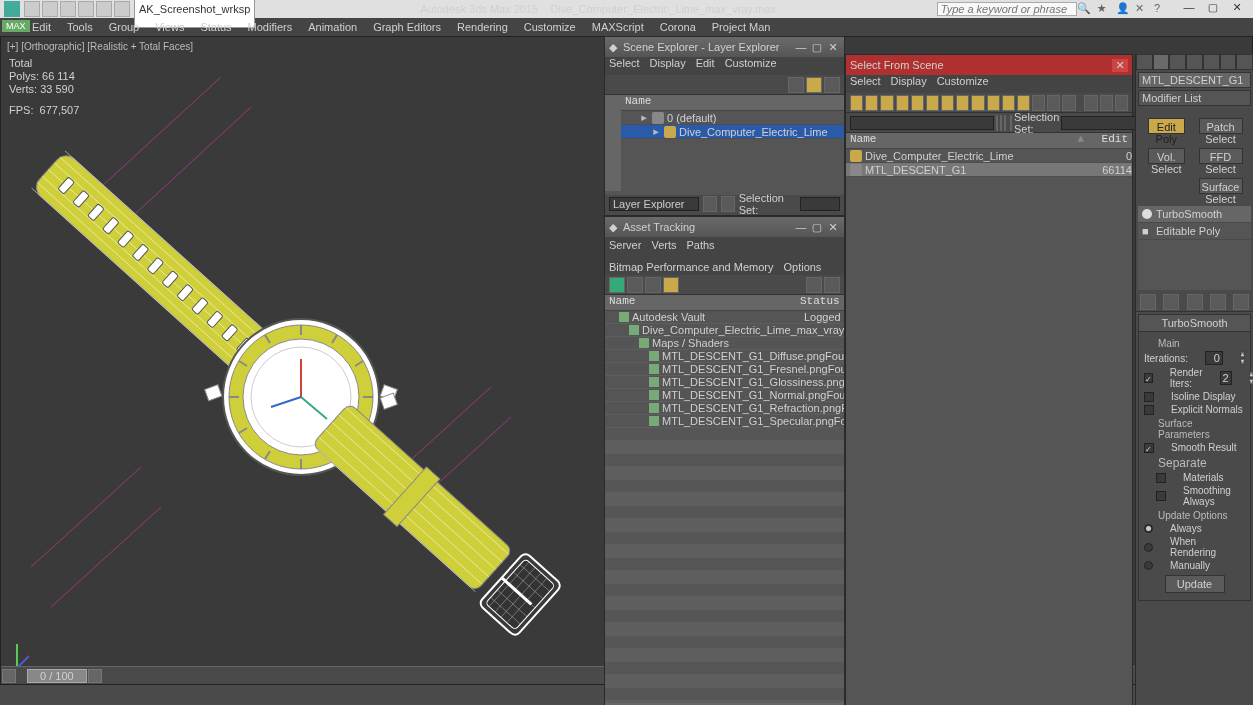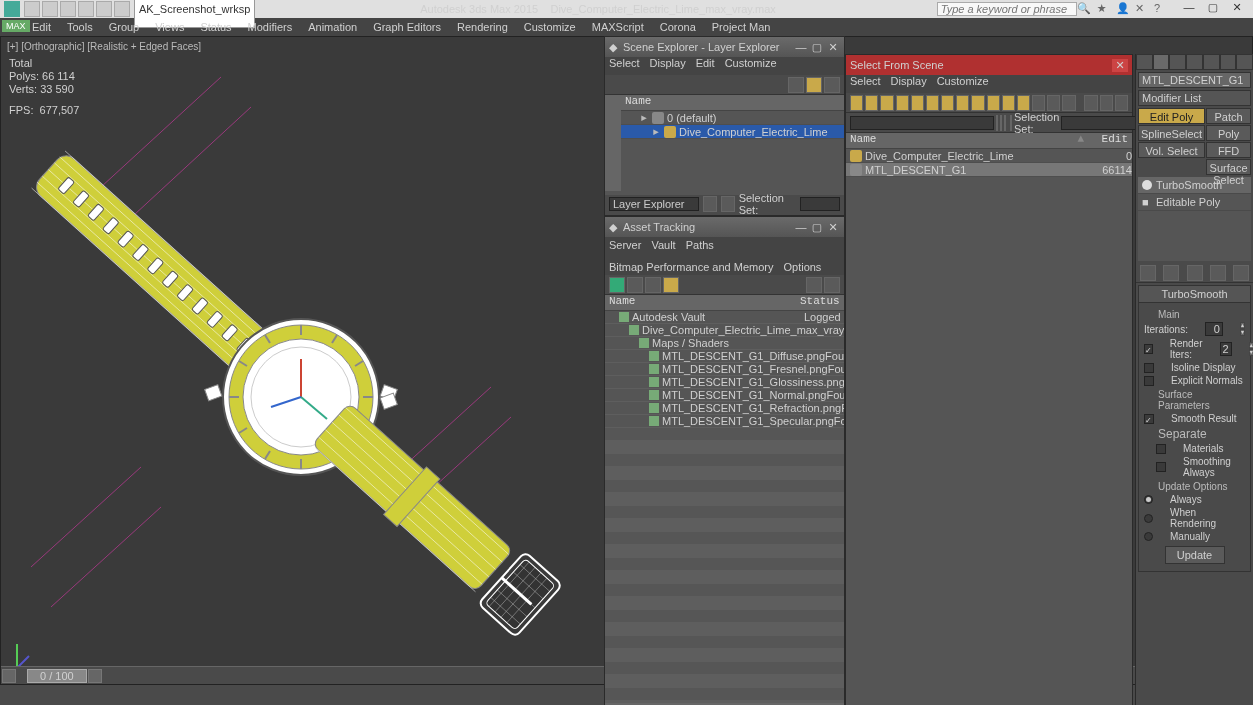--- a/index.html
+++ b/index.html
@@ -49,21 +49,21 @@
 .bottom-bar{height:18px;background:#4a4a4a;display:flex;align-items:center;padding:0 4px;gap:4px;}
 .bottom-bar .ti{width:16px;height:16px;background:#5a5a5a;border:1px solid #666;}
 .bottom-bar input{background:#3a3a3a;border:1px solid #222;color:#ccc;height:14px;padding:0 3px;}
 .sfs{left:845px;top:18px;width:288px;height:688px;}
 .sfs .panel-title{background:#b03030;}
 .cmd-panel{position:absolute;right:0;top:18px;width:118px;height:688px;background:#4a4a4a;border-left:1px solid #2a2a2a;}
 .cmd-tabs{height:16px;display:flex;background:#444;}
 .cmd-tabs span{flex:1;border:1px solid #333;background:#555;}
 .cmd-tabs span.active{background:#6a6a6a;}
 .cmd-field{background:#666;border:1px solid #333;margin:2px;padding:1px 3px;height:16px;}
-.grid-btns{display:grid;grid-template-columns:1fr;gap:1px;margin:2px;}
+.grid-btns{display:grid;grid-template-columns:1fr 1fr 1fr 1fr;gap:14px;margin:12px;}
 .grid-btns span{background:#5a5a5a;border:1px solid #333;text-align:center;padding:2px;height:16px;}
 .grid-btns span.on{background:#c9a94a;color:#222;}
 .stack{margin:2px;background:#555;}
 .stack-row{padding:2px 4px;border-bottom:1px solid #4a4a4a;display:flex;align-items:center;gap:4px;}
 .stack-row .bulb{width:10px;height:10px;border-radius:50%;background:#aaa;}
 .stack-row.active{background:#666;}
 .rollout{margin:2px;border:1px solid #333;}
 .rollout-head{background:#555;padding:2px 4px;text-align:center;border-bottom:1px solid #333;}
 .rollout-body{padding:3px 5px;}
 .form-row{display:flex;align-items:center;gap:17px;margin:2px 0;}
@@ -131,21 +131,21 @@
   <span>Rendering</span>
   <span>Customize</span>
   <span>MAXScript</span>
   <span>Corona</span>
   <span>Project Man</span>
 </div>
 
 <div class="main">
 
   <div class="viewport" style="width:604px;">
-    <div class="vp-label">[+] [Orthographic] [Realistic + Edged Faces]</div>
+    <div class="vp-label">[+] [Orthographic] [Realistic + Total Faces]</div>
     <div class="vp-stats">
       <div>Total</div>
       <div><span>Polys:</span> <span>66 114</span></div>
       <div><span>Verts:</span> <span>33 590</span></div>
       <div style="margin-top:8px;"><span>FPS:</span>&nbsp;&nbsp;<span>677,507</span></div>
     </div>
     <svg class="vp-content" viewBox="0 0 560 640">
 
       <g stroke="#d838a8" stroke-width="1" opacity="0.6">
         <line x1="80" y1="120" x2="200" y2="10"></line>
@@ -320,21 +320,21 @@
       <span style="width:14px;">◆</span>
       <span>Asset Tracking</span>
       <div class="minbtns">
           <span>—</span>
           <span>▢</span>
           <span>✕</span>
         </div>
     </div>
     <div class="panel-menu" style="flex-wrap:wrap;height:auto;padding:2px 4px;">
       <span>Server</span>
-      <span>Vault</span>
+      <span>Verts</span>
       <span>Paths</span>
       <span>Bitmap Performance and Memory</span>
       <span>Options</span>
     </div>
     <div class="tool-row">
       <span class="ti" style="background:#3a7;"></span>
       <span class="ti"></span>
       <span class="ti"></span>
       <span class="ti on"></span>
       <div style="flex:1"></div>

